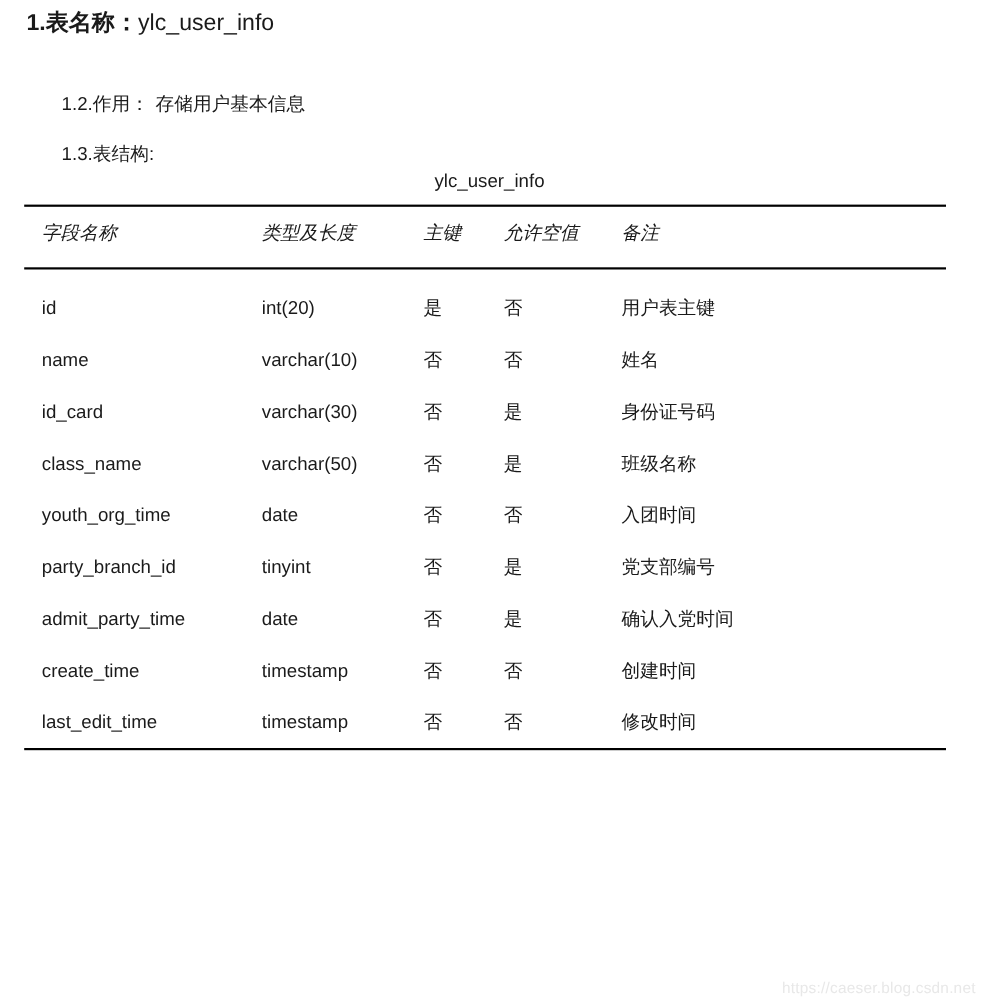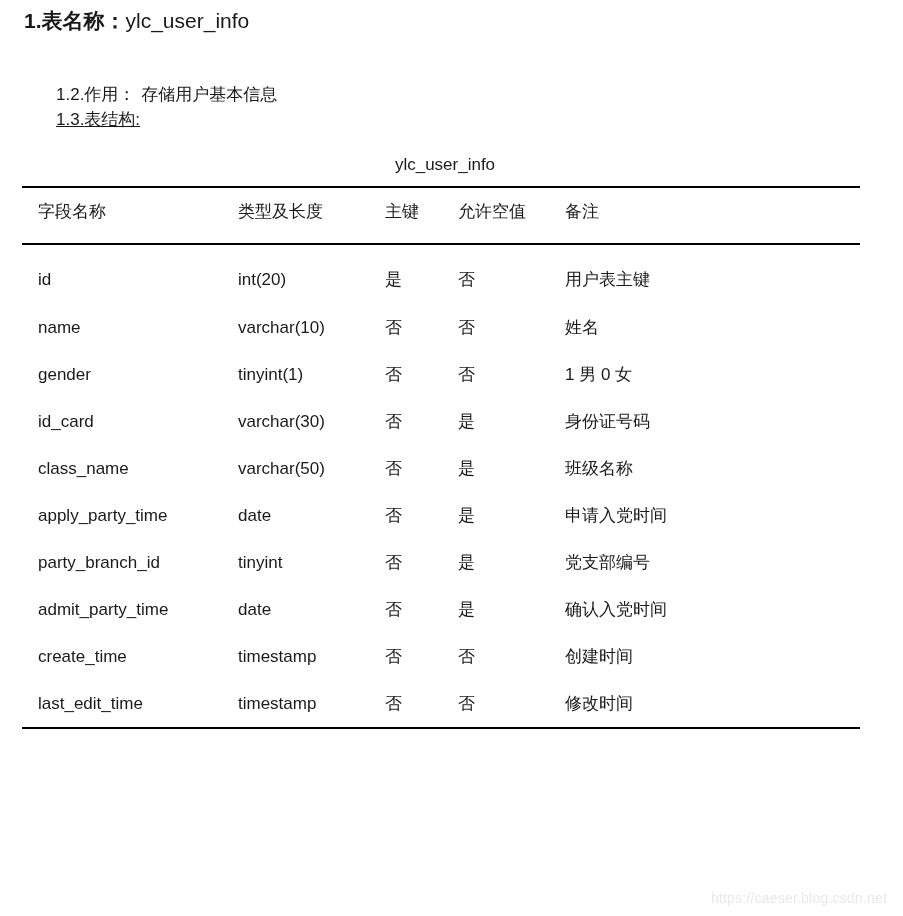--- a/index.html
+++ b/index.html
@@ -39,21 +39,21 @@
   .subline {
     position: absolute;
     left: 25px;
     font-size: 17px;
     font-weight: normal;
     white-space: nowrap;
     line-height: 24px;
     margin-left: 31px;
   }
   .subline-1 { top: 83px; }
-  .subline-2 { top: 108px; text-decoration: underline; }
+  .subline-2 { top: 128px; }
 
   
   .table-caption {
     position: absolute;
     left: 0;
     top: 153px;
     width: 890px;
     text-align: center;
     font-size: 17px;
     line-height: 24px;
@@ -92,21 +92,21 @@
     overflow: visible;
   }
 
   
   .col-field   { width: 200px; }
   .col-type    { width: 147px; }
   .col-pk      { width: 73px; }
   .col-null    { width: 107px; }
   .col-remark  { width: 311px; }
 
-  thead tr { height: 47px; }
+  thead tr { height: 47px; font-style: italic; }
   thead td { font-size: 17.5px; }
   thead td > span { padding-left: 16px; display: inline-block; }
 
   tbody tr { height: 47px; }
   tbody td > span { padding-left: 16px; display: inline-block; }
 
   tbody tr.first-row { height: 49px; text-decoration: underline; }
 
   .header-spacer { height: 8px; font-size: 0; line-height: 0; }
   .body-spacer { height: 10px; font-size: 0; line-height: 0; }
@@ -185,46 +185,39 @@
             <td><span>用户表主键</span></td>
           </tr>
           <tr>
             <td><span>name</span></td>
             <td><span>varchar(10)</span></td>
             <td><span>否</span></td>
             <td><span>否</span></td>
             <td><span>姓名</span></td>
           </tr>
           <tr>
-            <td><span>gender</span></td>
-            <td><span>tinyint(1)</span></td>
-            <td><span>否</span></td>
-            <td><span>否</span></td>
-            <td><span>1 男 0 女</span></td>
-          </tr>
-          <tr>
             <td><span>id_card</span></td>
             <td><span>varchar(30)</span></td>
             <td><span>否</span></td>
             <td><span>是</span></td>
             <td><span>身份证号码</span></td>
           </tr>
           <tr>
             <td><span>class_name</span></td>
             <td><span>varchar(50)</span></td>
             <td><span>否</span></td>
             <td><span>是</span></td>
             <td><span>班级名称</span></td>
           </tr>
           <tr>
-            <td><span>apply_party_time</span></td>
+            <td><span>youth_org_time</span></td>
             <td><span>date</span></td>
             <td><span>否</span></td>
-            <td><span>是</span></td>
-            <td><span>申请入党时间</span></td>
+            <td><span>否</span></td>
+            <td><span>入团时间</span></td>
           </tr>
           <tr>
             <td><span>party_branch_id</span></td>
             <td><span>tinyint</span></td>
             <td><span>否</span></td>
             <td><span>是</span></td>
             <td><span>党支部编号</span></td>
           </tr>
           <tr>
             <td><span>admit_party_time</span></td>

